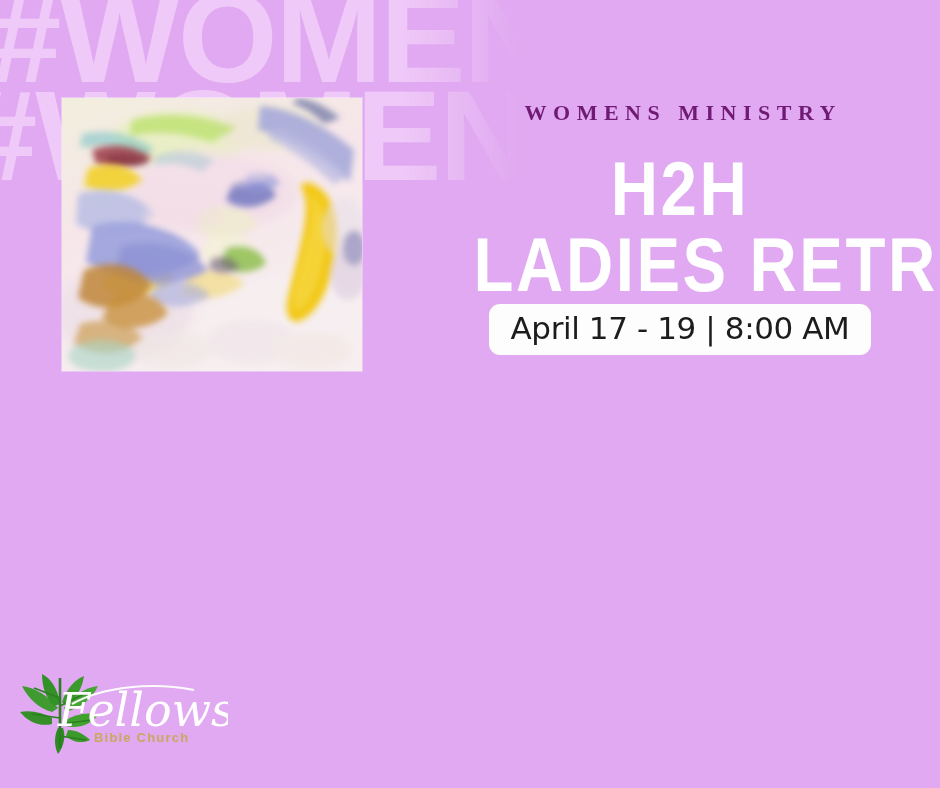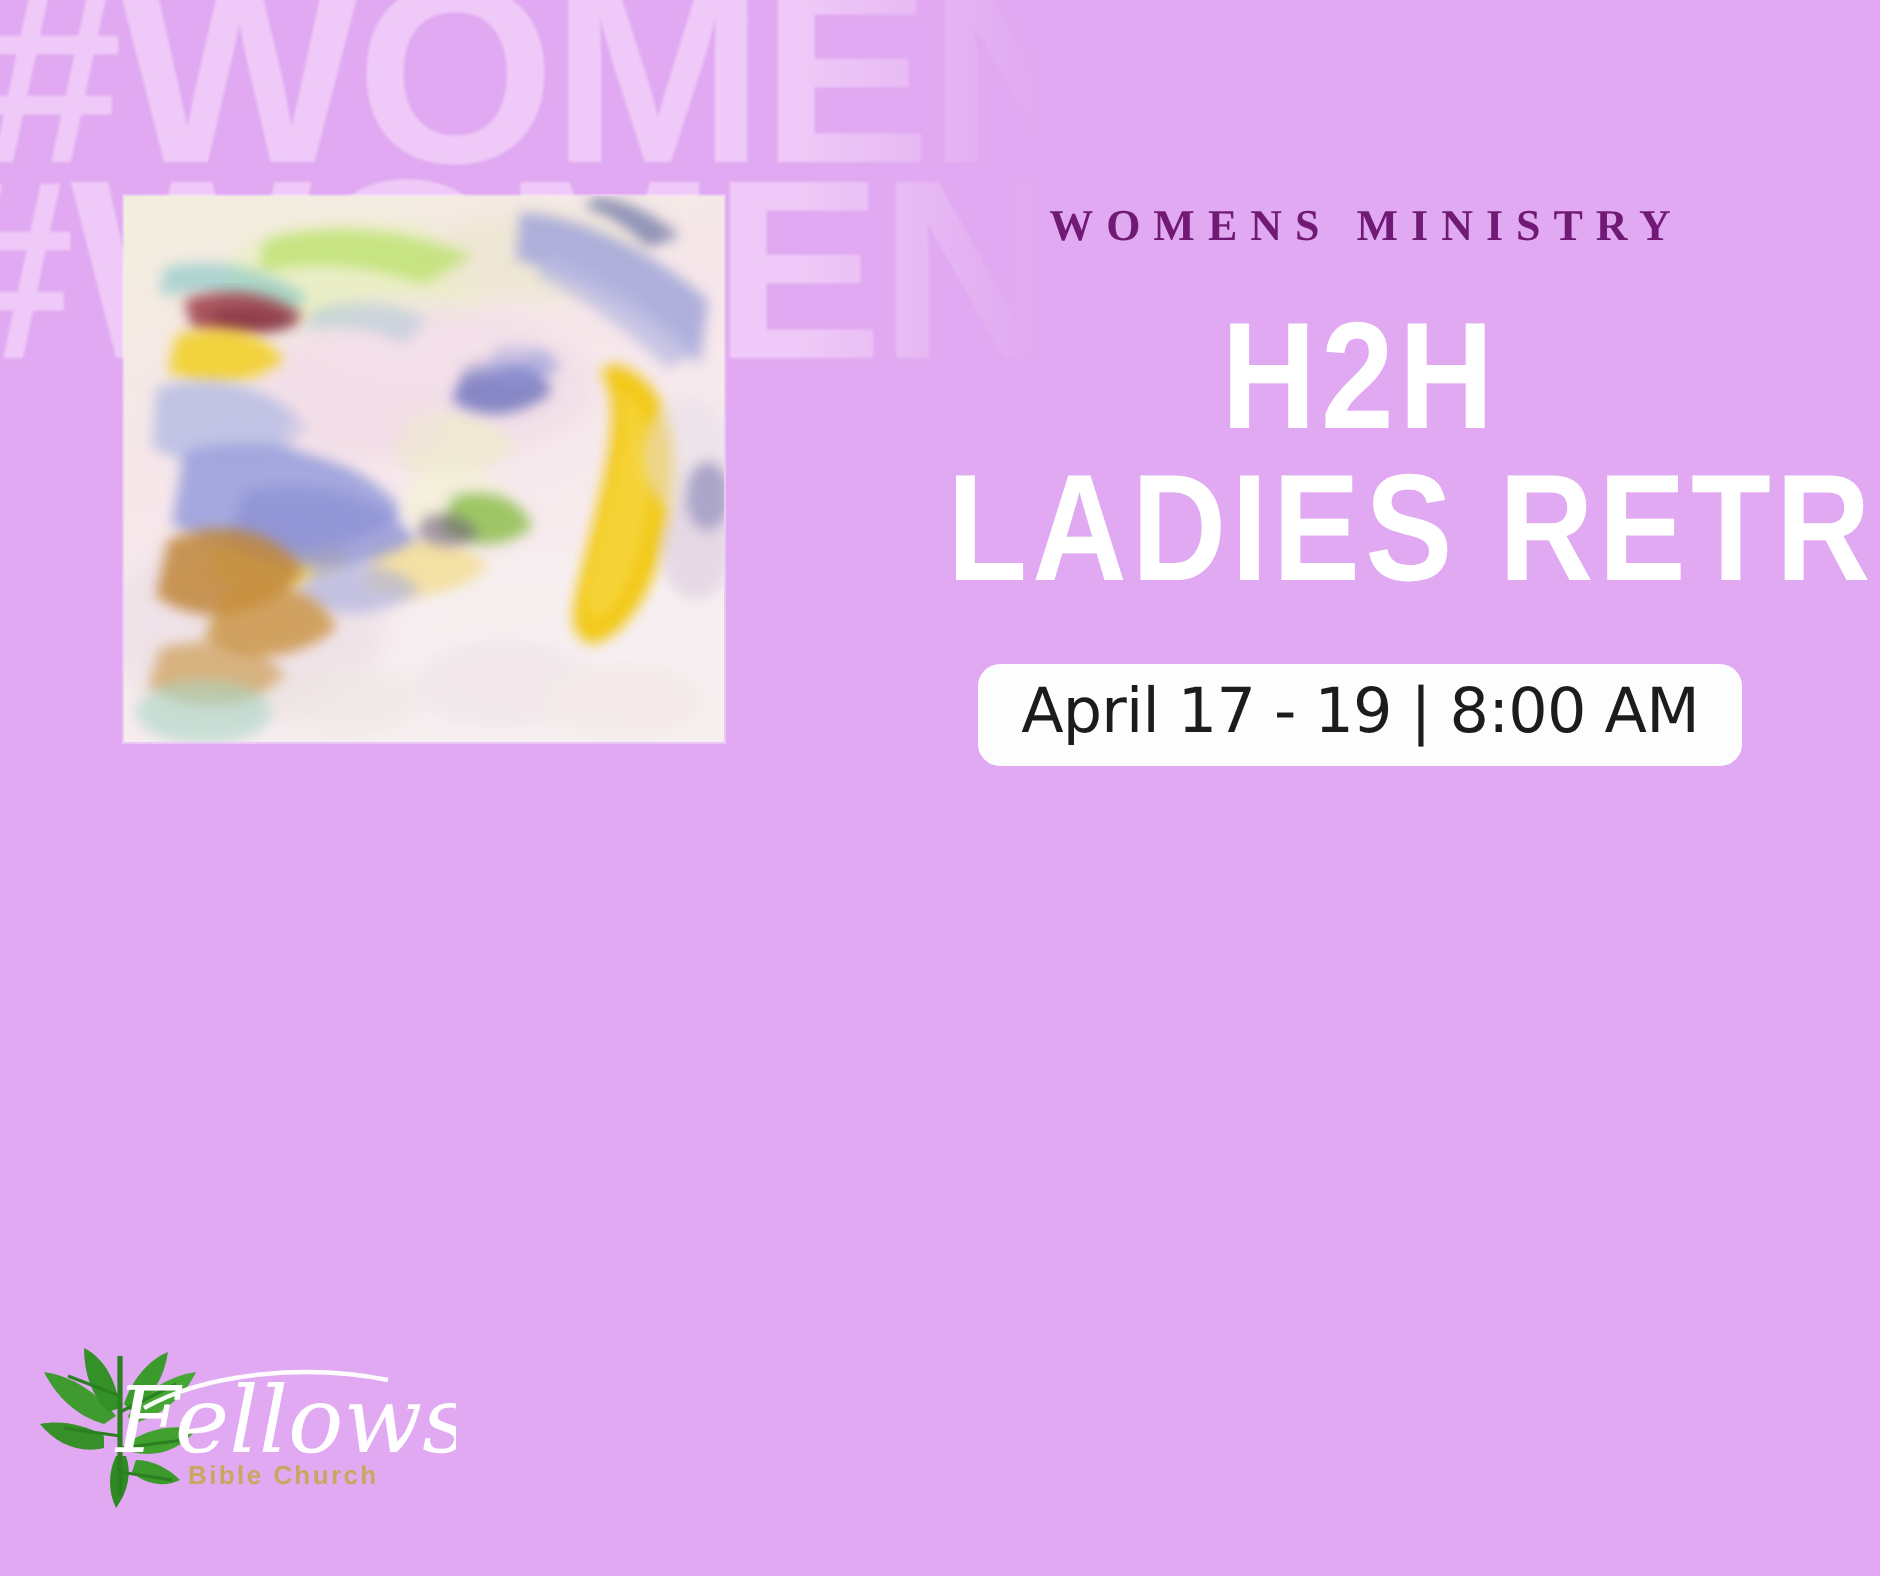--- a/index.html
+++ b/index.html
@@ -91,21 +91,21 @@
   .headline-1 {
     font-size: 76px;
     letter-spacing: 3px;
   }
   .headline-2 {
     font-size: 76px;
     letter-spacing: 3px;
     margin-top: 6px;
   }
   .date-badge-wrap {
-    margin-top: 32px;
+    margin-top: 4px;
     display: flex;
     justify-content: center;
   }
   .date-badge {
     display: inline-block;
     background: #fdfdfd;
     color: #1c1c1c;
     border-radius: 11px;
     padding: 7px 22px 9px 22px;
     font-family: "DejaVu Sans", sans-serif;

